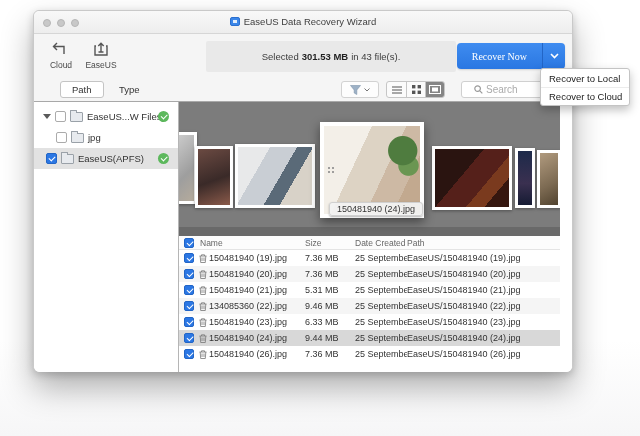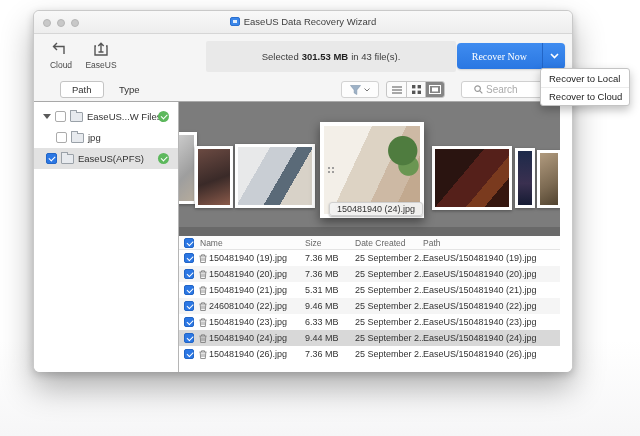--- a/index.html
+++ b/index.html
@@ -123,21 +123,21 @@
     border-bottom:1px solid #e4e4e4; background:#fcfcfc; }
   .trow { display:flex; align-items:center; height:16px; }
   .trow.alt { background:#f5f5f5; }
   .trow.sel { background:#d8d8d8; }
   .c-check { width:20px; display:flex; justify-content:center; flex:none; }
   .mini-cbx { width:10px; height:10px; border-radius:2px; background:#2b77e4; border:1px solid #2265c6; position:relative; }
   .mini-cbx:after { content:""; position:absolute; left:1.5px; top:2px; width:4.5px; height:2.5px;
     border-left:1.4px solid #fff; border-bottom:1.4px solid #fff; transform:rotate(-45deg); }
   .c-name { width:106px; flex:none; display:flex; align-items:center; gap:2px; overflow:hidden; white-space:nowrap; }
   .c-size { width:50px; flex:none; }
-  .c-date { width:68px; flex:none; overflow:hidden; white-space:nowrap; }
+  .c-date { width:52px; flex:none; overflow:hidden; white-space:nowrap; }
   .c-path { flex:1; overflow:hidden; white-space:nowrap; }
   .thead .c-name { padding-left:1px; }
   .trash { flex:none; display:flex; }
 
   
   .dropdown { position:absolute; left:540px; top:68px; width:90px; background:#fff;
     border:1px solid #c4c4c4; border-radius:3px; box-shadow:0 4px 10px rgba(0,0,0,.25); z-index:10; }
   .dd-item { height:18px; display:flex; align-items:center; padding-left:8px; font-size:9.5px; color:#222; cursor:pointer; }
   .dd-item + .dd-item { border-top:1px solid #ececec; }
 
@@ -356,21 +356,21 @@
   <div class="trow alt">
     <div class="c-check">
                     <span class="mini-cbx"></span>
                   </div>
     <div class="c-name">
       <span class="trash">
         <svg width="8" height="9" viewBox="0 0 8 9">
                         <path d="M0.5 2 H7.5 M2.5 2 V0.8 H5.5 V2 M1.2 2 L1.7 8.5 H6.3 L6.8 2 M3 3.5 V7 M5 3.5 V7" fill="none" stroke="#777" stroke-width=".8"></path>
                       </svg>
       </span>
-      <span class="nm">246081040 (22).jpg</span>
+      <span class="nm">134085360 (22).jpg</span>
     </div>
     <div class="c-size">9.46 MB</div>
     <div class="c-date">25 September 2...</div>
     <div class="c-path">EaseUS/150481940 (22).jpg</div>
   </div>
 
   <div class="trow">
     <div class="c-check">
                     <span class="mini-cbx"></span>
                   </div>

